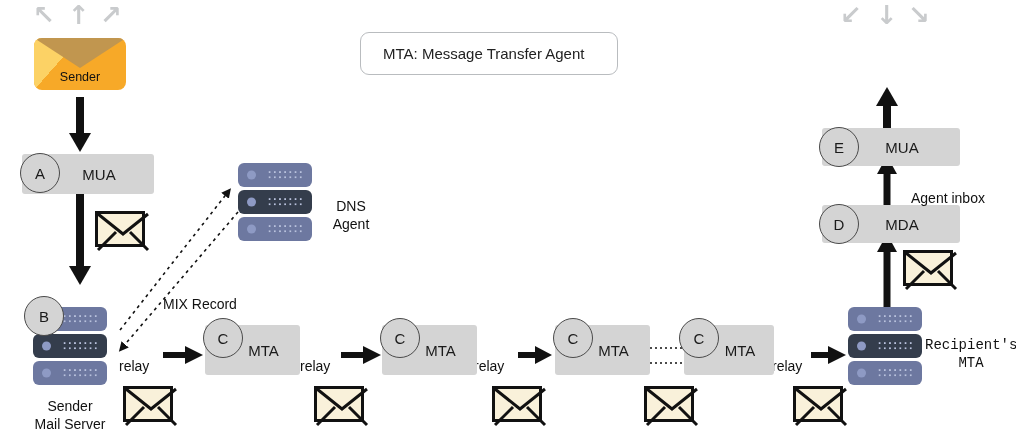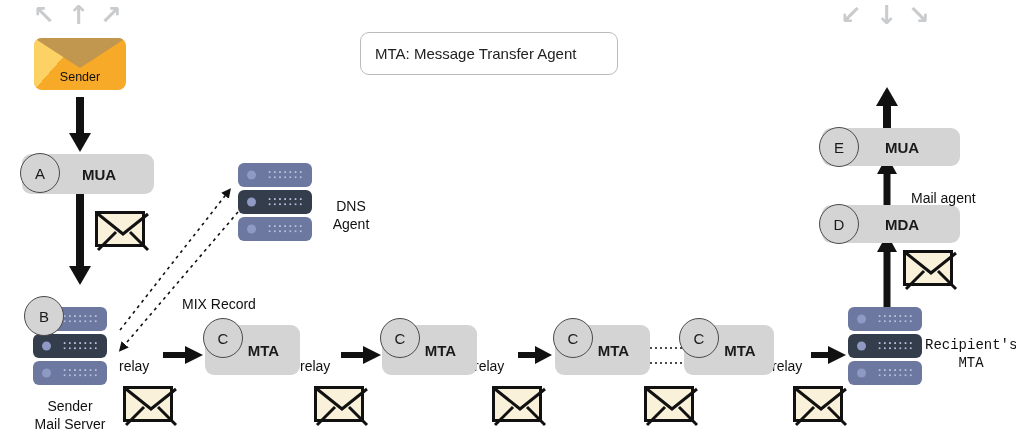--- a/index.html
+++ b/index.html
@@ -18,21 +18,21 @@
   .bigenv .flap{position:absolute;left:0;top:0;width:0;height:0;
        border-left:46px solid transparent;border-right:46px solid transparent;border-top:30px solid #c1964f;}
   .bigenv .lbl{position:absolute;left:0;right:0;bottom:6px;text-align:center;
        font-size:12.5px;color:#111;font-weight:400;z-index:4;}
 
   
   .mini{position:absolute;color:#c9cbcd;font-size:26px;line-height:26px;font-weight:bold;
         font-family:"DejaVu Sans",sans-serif;}
 
   
-  .agentbox{position:absolute;background:#d4d4d4;border-radius:9px;font-weight:bold;}
+  .agentbox{position:absolute;background:#d4d4d4;border-radius:3px;}
   .agentbox .t{position:absolute;left:0;right:0;top:50%;transform:translateY(-50%);
         text-align:center;font-size:15px;color:#1a1a1a;padding-left:22px;box-sizing:border-box;}
   .badge{position:absolute;width:40px;height:40px;border-radius:50%;
         background:#d4d4d4;border:1.6px solid #4a4a4a;box-sizing:border-box;
         display:flex;align-items:center;justify-content:center;
         font-size:15px;color:#1a1a1a;z-index:5;}
 
   
   .rack{position:absolute;}
   .unit{position:absolute;width:74px;height:24px;border-radius:6px;}
@@ -50,21 +50,21 @@
         border:3px solid #111;box-sizing:border-box;}
   .smenv svg{position:absolute;left:-3px;top:-3px;}
 
   
   .lbltxt{position:absolute;font-size:14px;color:#111;line-height:1.25;white-space:nowrap;margin-top:12px;}
   .lbltxt.c{text-align:center;}
 
   
   .legend{position:absolute;border:1px solid #b9bcbf;border-radius:9px;background:#fff;
         padding:9px 14px;box-sizing:border-box;}
-  .legend div{font-size:15px;color:#222;line-height:1.55;white-space:nowrap;}
+  .legend div{font-size:15px;color:#222;line-height:1.55;white-space:nowrap;margin-left:8px;}
 
   
   .svgl{position:absolute;left:0;top:0;pointer-events:none;}
 </style>
 </head>
 <body>
 
 <div id="stage">
 
   <svg class="svgl" width="1016" height="433">
@@ -188,21 +188,21 @@
       </div>
     <div class="unit u-light" style="left:0;top:54px;">
         <div class="led"></div>
         <div class="dots"></div>
       </div>
   </div>
   <div class="lbltxt c" style="left:316px;top:186px;width:70px;">
     <span>DNS</span><br>
     <span>Agent</span>
   </div>
-  <div class="lbltxt" style="left:182px;top:284px;text-align:right;">MIX Record</div>
+  <div class="lbltxt" style="left:163px;top:284px;text-align:right;">MIX Record</div>
 
   <div class="lbltxt" style="left:119px;top:346px;">relay</div>
   <div class="lbltxt" style="left:300px;top:346px;">relay</div>
   <div class="lbltxt" style="left:474px;top:346px;">relay</div>
   <div class="lbltxt" style="left:772px;top:346px;">relay</div>
 
   <div class="agentbox" style="left:205px;top:325px;width:95px;height:50px;">
     <div class="t">MTA</div>
   </div>
   <div class="badge" style="left:203px;top:318px;">C</div>
@@ -283,21 +283,21 @@
       <path d="M3,39 L21,21" fill="none" stroke="#111" stroke-width="3"></path>
       <path d="M53,39 L35,21" fill="none" stroke="#111" stroke-width="3"></path>
     </svg>
   </div>
 
   <div class="agentbox" style="left:822px;top:205px;width:138px;height:38px;">
     <div class="t">MDA</div>
   </div>
   <div class="badge" style="left:819px;top:204px;">D</div>
 
-  <div class="lbltxt" style="left:911px;top:178px;">Mail agent</div>
+  <div class="lbltxt" style="left:911px;top:178px;">Agent inbox</div>
 
   <div class="agentbox" style="left:822px;top:128px;width:138px;height:38px;">
     <div class="t">MUA</div>
   </div>
   <div class="badge" style="left:819px;top:127px;">E</div>
 
 
   <div class="mini" style="left:840px;top:2px;">↙</div>
   <div class="mini" style="left:876px;top:2px;">↓</div>
   <div class="mini" style="left:908px;top:2px;">↘</div>

